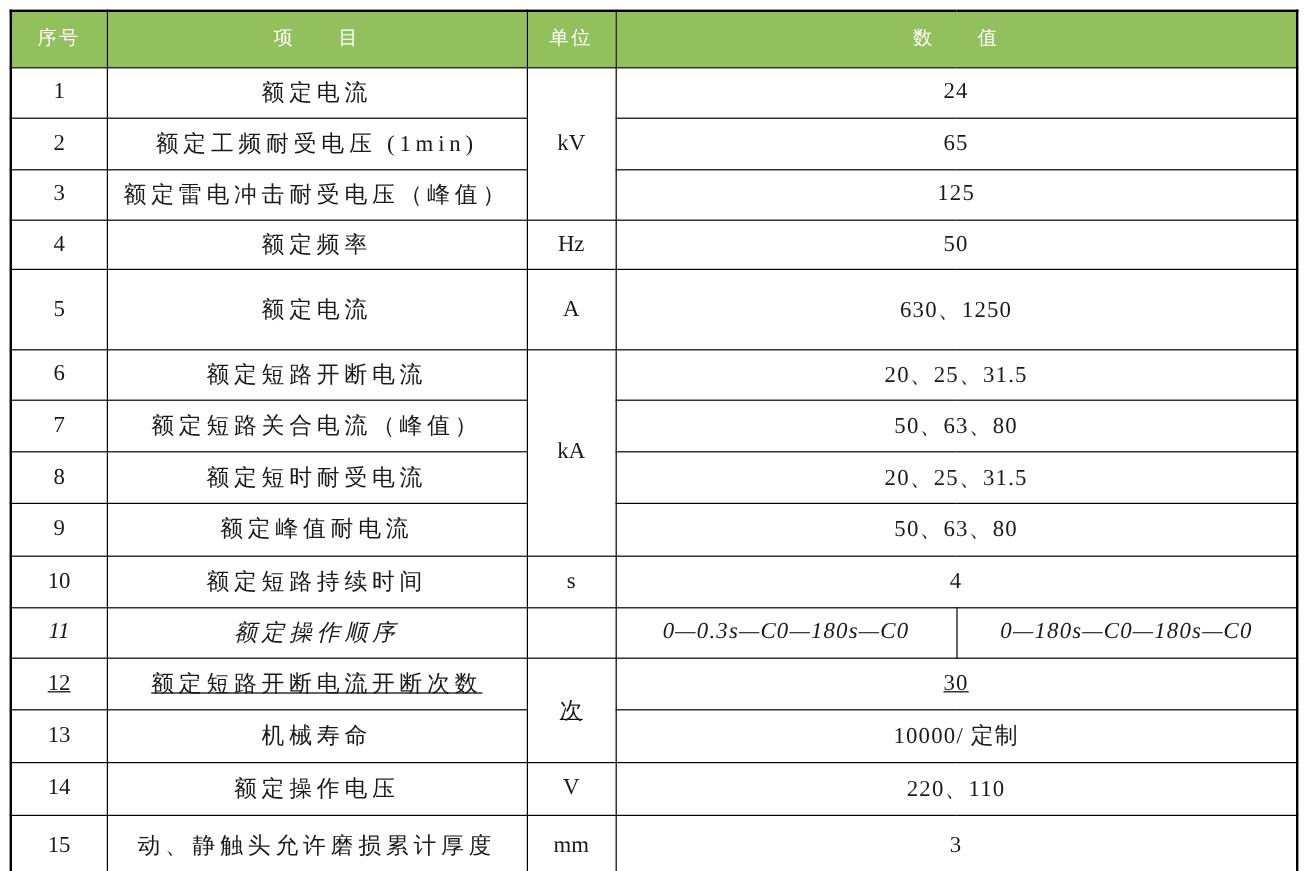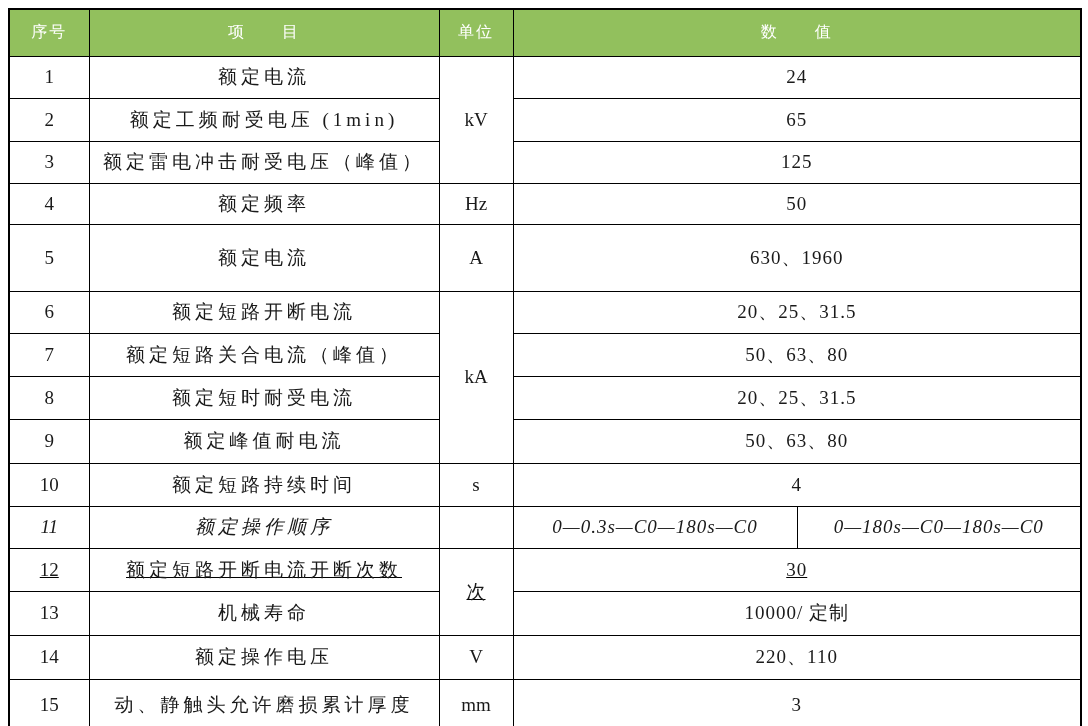--- a/index.html
+++ b/index.html
@@ -102,21 +102,21 @@
       <td>4</td>
       <td class="item-cell">额定频率</td>
       <td>Hz</td>
       <td colspan="2" class="num-cell">50</td>
     </tr>
 
     <tr class="r5">
       <td>5</td>
       <td class="item-cell">额定电流</td>
       <td>A</td>
-      <td colspan="2" class="num-cell">630、1960</td>
+      <td colspan="2" class="num-cell">630、1250</td>
     </tr>
 
     <tr class="r6">
       <td>6</td>
       <td class="item-cell">额定短路开断电流</td>
       <td rowspan="4">kA</td>
       <td colspan="2" class="num-cell">20、25、31.5</td>
     </tr>
     <tr class="r7">
       <td>7</td>

